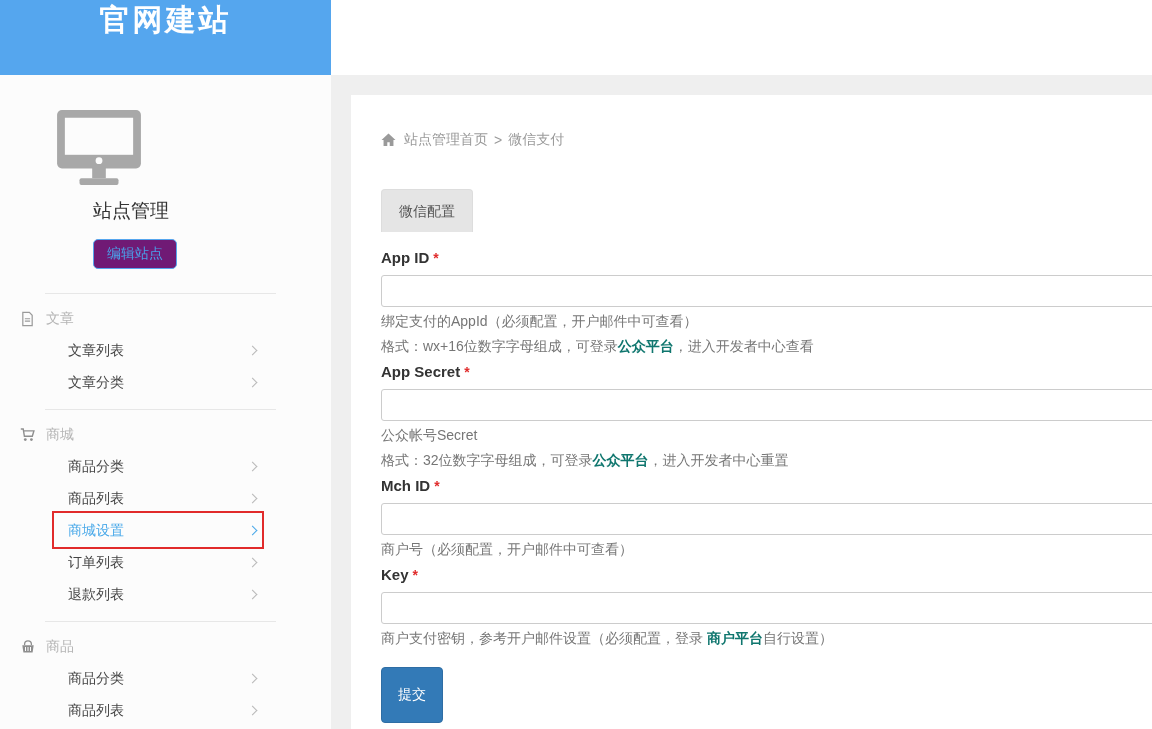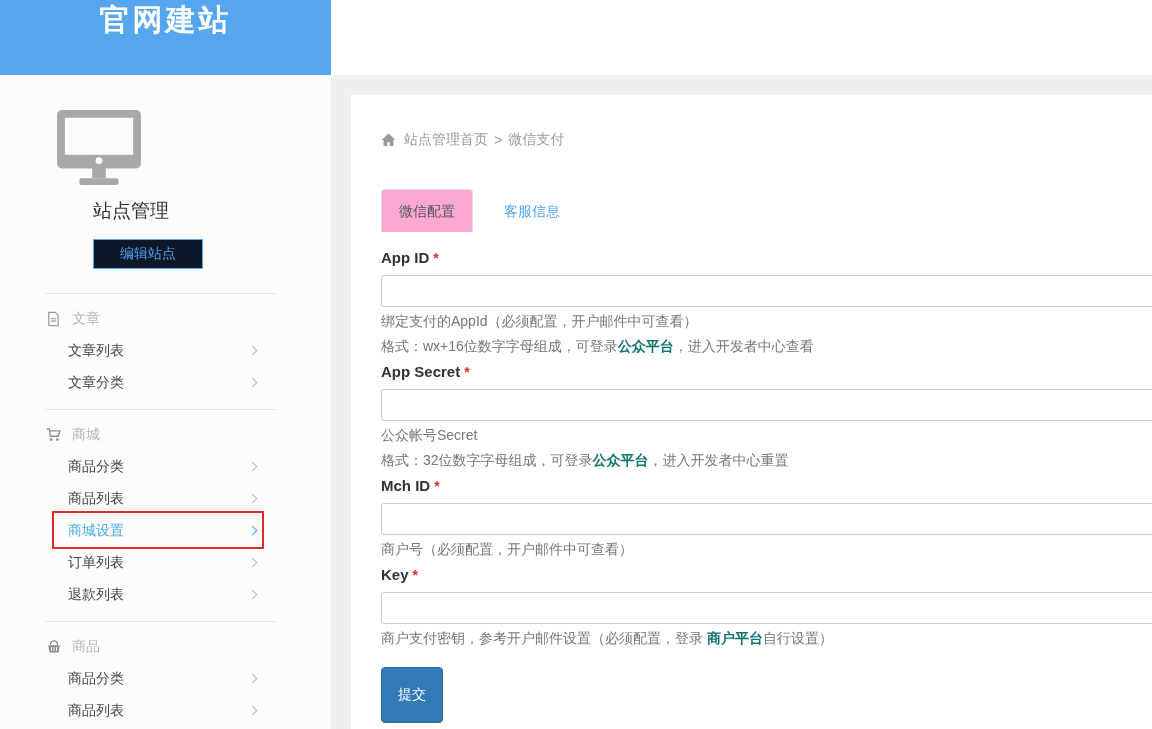--- a/index.html
+++ b/index.html
@@ -11,26 +11,26 @@
   .brand { position:absolute; left:0; top:0; width:331px; height:75px; background:#55a6ee;
     display:flex; align-items:flex-start; justify-content:center; }
   .brand-title { color:#fff; font-size:30px; font-weight:bold; letter-spacing:3px; }
 
   
   .sidebar { position:absolute; left:0; top:75px; width:331px; bottom:0; background:#fcfcfc; overflow:hidden; }
   .site-panel { display:flex; padding:33px 0 0 55px;flex-direction:column; }
   .site-meta { margin-left:38px; padding-top:8px; }
   .site-title { font-size:19px; color:#333; }
   .edit-btn { margin-top:15px; display:inline-block; border:1px solid #55a6ee; color:#4aa0e8;
-    font-size:14px; padding:5px 26px; border-radius:0; background:#0f172a; cursor:pointer; }
+    font-size:14px; padding:5px 13px; border-radius:5px; background:#701a75; cursor:pointer; }
 
   .divider { height:1px; background:#e7e7e7; margin:10px 55px 0 45px; }
   .divider.first { margin-top:24px; }
   .section { padding-top:9px; }
-  .sec-header { display:flex; align-items:center; height:32px; padding-left:46px;
+  .sec-header { display:flex; align-items:center; height:32px; padding-left:20px;
     color:#b5b5b5; font-size:14px; }
   .sec-icon { width:16px; height:16px; margin-right:10px; display:flex; align-items:center; }
   .menu-item { position:relative; height:32px; display:flex; align-items:center;
     padding-left:68px; font-size:14px; color:#444; cursor:pointer; }
   .chevron { position:absolute; left:249px; top:12px; width:7px; height:7px;
     border-top:1px solid #b9b9b9; border-right:1px solid #b9b9b9; transform:rotate(45deg); }
   .menu-item.active { color:#4aa9e9; }
   .menu-item.active .chevron { border-color:#4aa9e9; }
   .annotation-box { position:absolute; left:52px; width:212px; top:-4px; height:38px;
     border:2px solid #e12b2b; pointer-events:none; }
@@ -41,21 +41,21 @@
   .card { position:absolute; left:20px; top:20px; right:-40px; bottom:-20px; background:#fff;
     padding:36px 0 0 30px; }
 
   .breadcrumb { display:flex; align-items:center; color:#9a9a9a; font-size:14px; }
   .breadcrumb .home { margin-right:8px; display:flex; }
   .crumb-sep { margin:0 6px; }
 
   .tabs { display:flex; align-items:flex-end; margin-top:40px; height:43px; }
   .tab { font-size:14px; padding:0 17px; line-height:42px; cursor:pointer; color:#51a3e8; }
   .tab.active { border:1px solid #ddd; border-bottom:none; border-radius:4px 4px 0 0;
-    color:#555; background:#f9a8d4; height:43px; }
+    color:#555; background:#e5e5e5; height:43px; }
   .tab.inactive { margin-left:14px; }
 
   .form { margin-top:17px; }
   .field { margin-bottom:6px; }
   .field-label { display:block; font-size:15px; font-weight:bold; color:#333; line-height:18px; }
   .req { color:#e02c2c; margin-left:4px; font-size:14px; }
   .field input { display:block; margin-top:8px; width:100%; height:32px; border:1px solid #ccc;
     border-radius:3px; padding:0 10px; font-size:14px; outline:none; background:#fff; color:#333; }
   .help { margin-top:4px; font-size:14px; color:#767676; line-height:21px; }
   .help .link { color:#0f766e; cursor:pointer;font-weight:bold; }
@@ -191,21 +191,20 @@
             <path d="M8 0.5L0.5 7.5h2.2V14h4v-4.2h2.6V14h4V7.5h2.2z"></path>
           </svg>
         </span>
         <span class="crumb">站点管理首页</span>
         <span class="crumb-sep">&gt;</span>
         <span class="crumb">微信支付</span>
       </div>
 
       <div class="tabs" id="tabs">
           <div class="tab active">微信配置</div>
-          <div class="tab inactive">客服信息</div>
         </div>
 
       <div class="form" id="form">
           <div class="field">
             <label class="field-label"><span>App ID</span><span class="req">*</span></label>
             <input type="text" value="" style="">
             <div class="help"><span>绑定支付的AppId（必须配置，开户邮件中可查看）</span></div>
             <div class="help"><span>格式：wx+16位数字字母组成，可登录</span><span class="link">公众平台</span><span>，进入开发者中心查看</span></div>
           </div>
           <div class="field">

